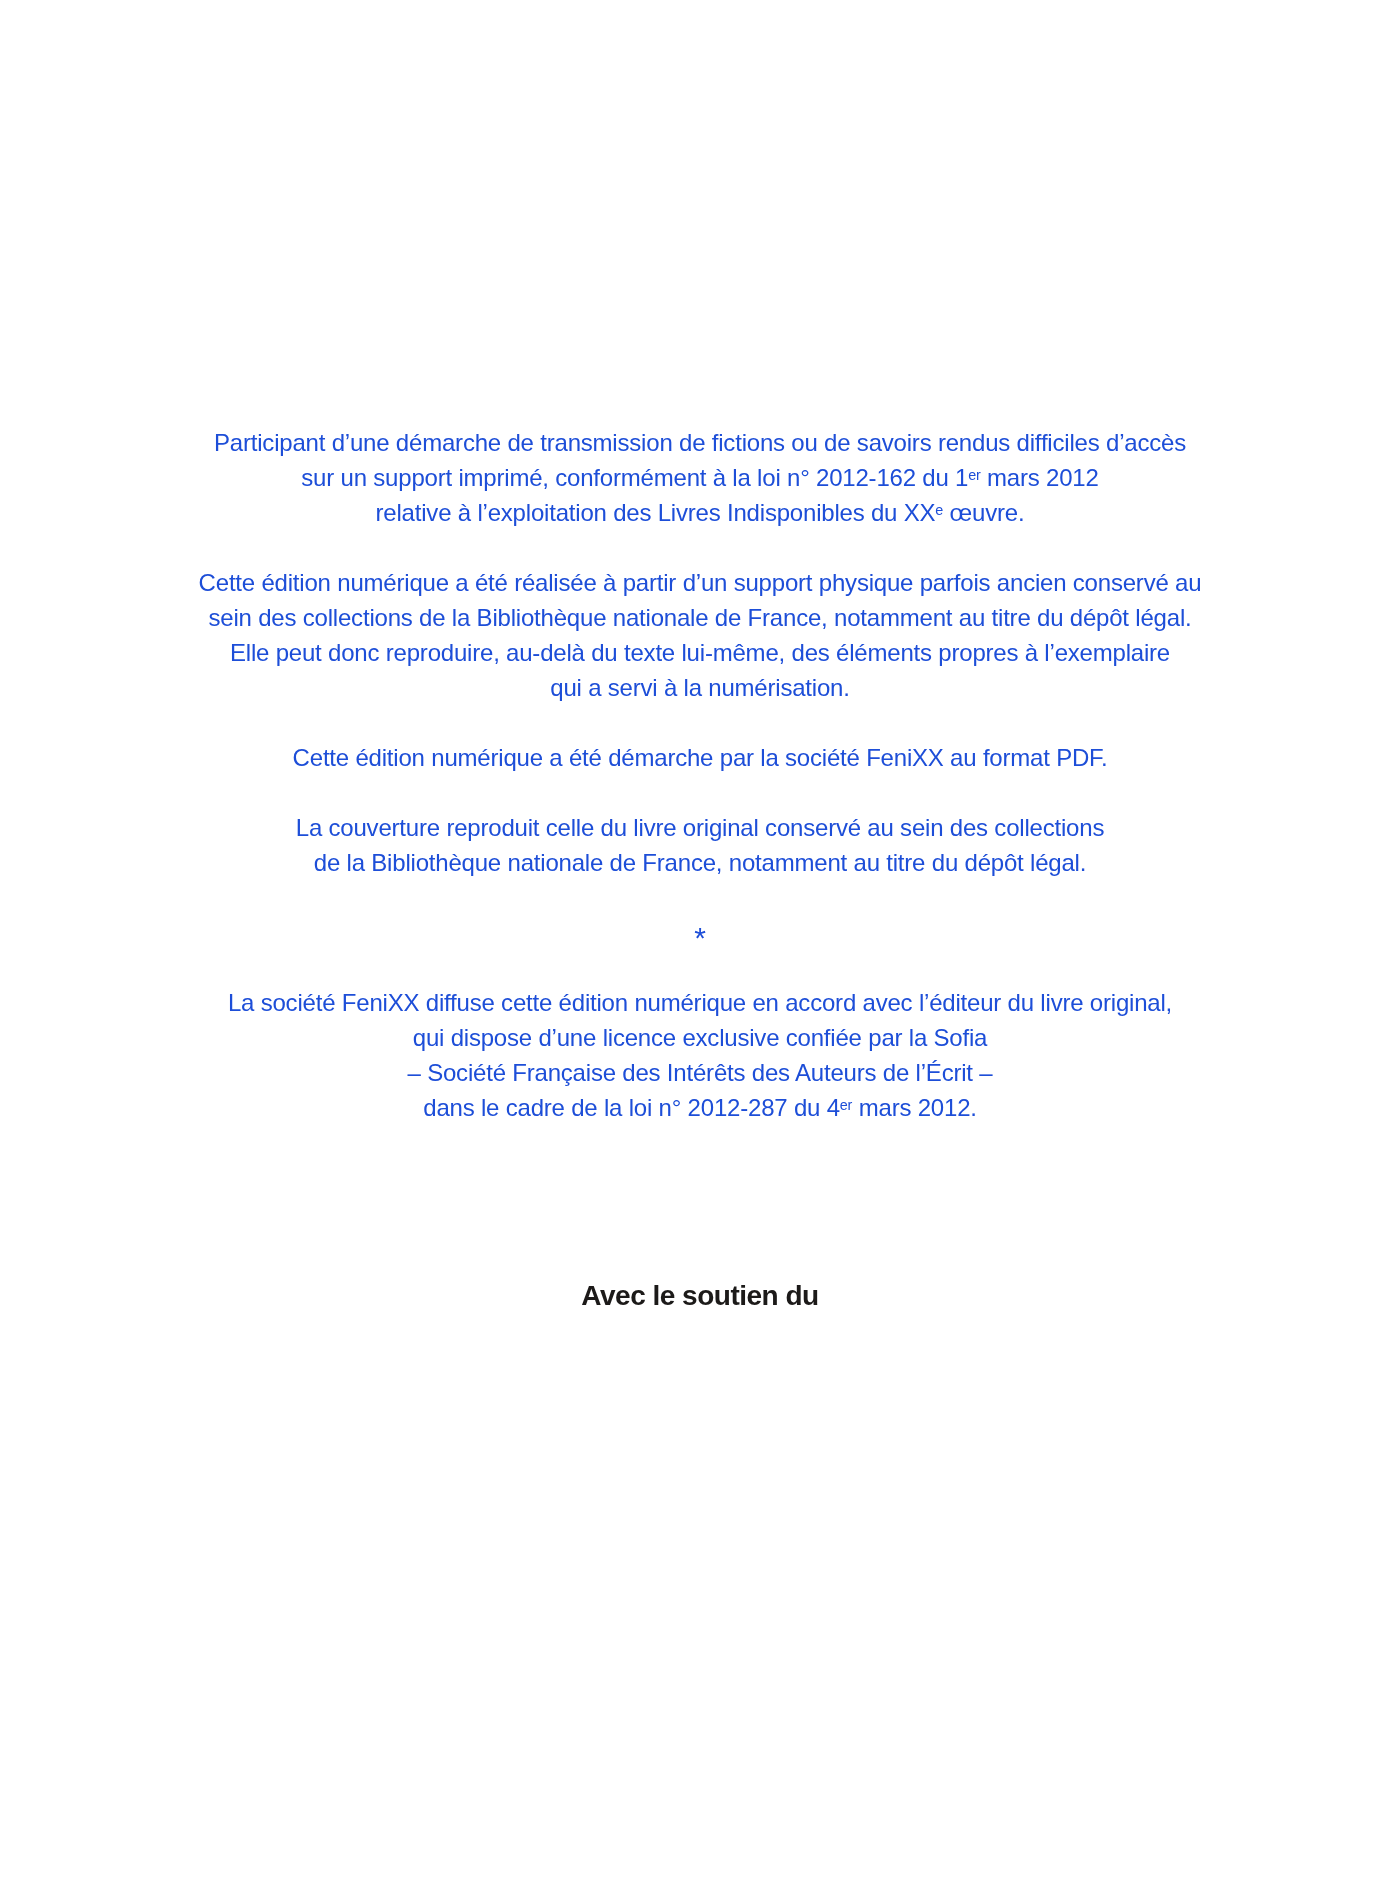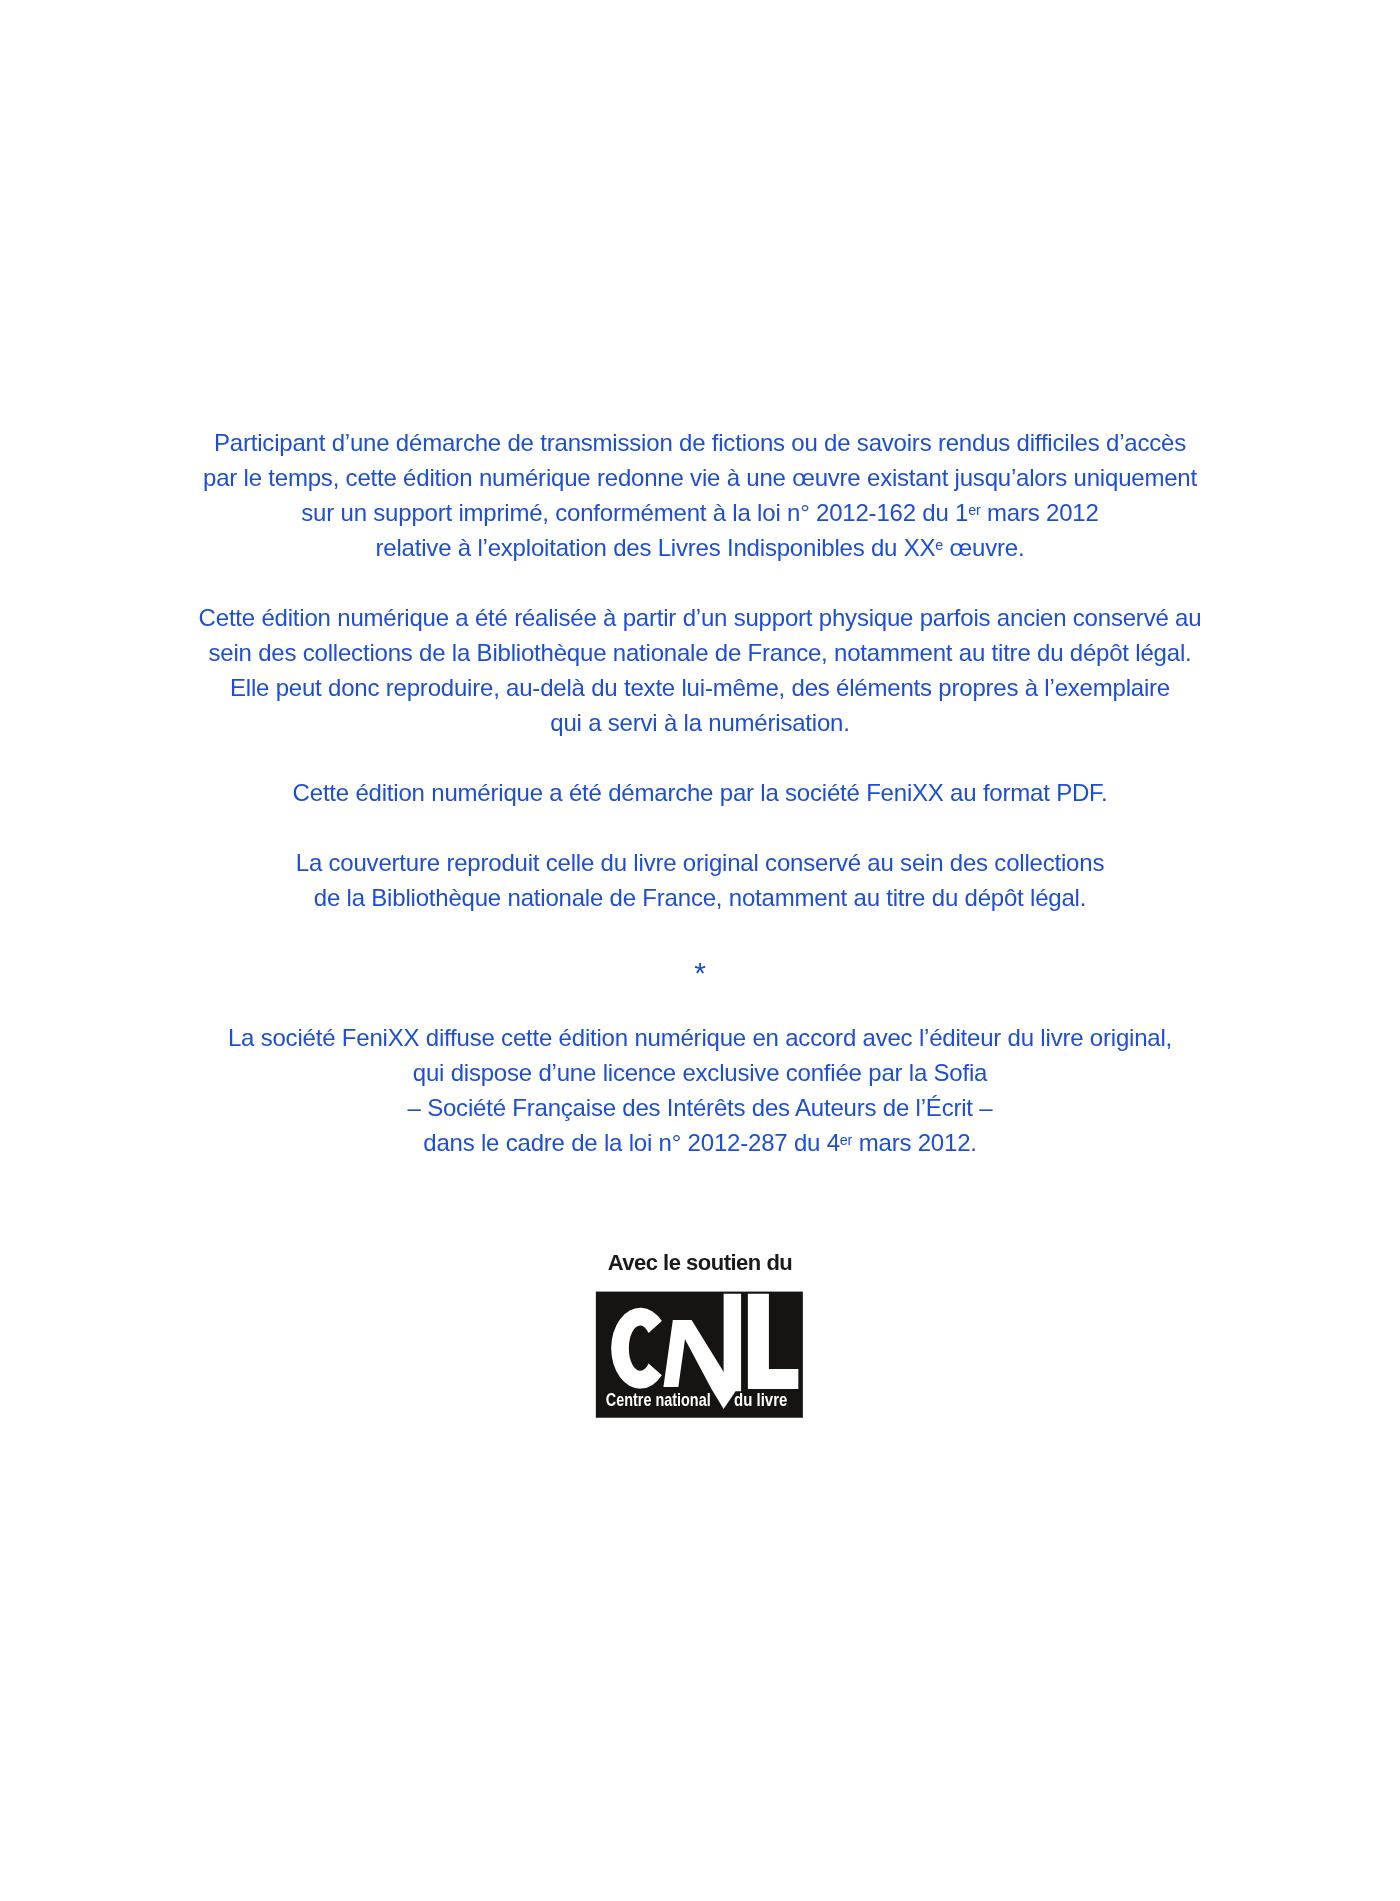--- a/index.html
+++ b/index.html
@@ -40,43 +40,43 @@
   .separator .line { font-size: 30px; position: relative; top: 5px; }
   .footer {
     position: absolute;
     top: 1248px;
     left: 0;
     right: 0;
     text-align: center;
   }
   .support-label {
     display: block;
-    font-size: 22px;
+    font-size: 28px;
     line-height: 29px;
     font-weight: bold;
     letter-spacing: -0.5px;
     color: #1c1a19;
+    margin-top: 33px;
   }
   .cnl-logo-wrap { margin-top: 12px; }
   .cnl-logo-wrap svg { display: inline-block; }
   .cnl-caption {
     font-family: "Liberation Sans", sans-serif;
     font-weight: bold;
     fill: #ffffff;
   }
 </style>
 </head>
 <body>
 
 <div class="page">
 
   <div class="colophon">
       <div class="paragraph">
         <div class="line"><span>Participant d’une démarche de transmission de fictions ou de savoirs rendus difficiles d’accès</span></div>
-        <div class="line"><span>par le temps, cette édition numérique redonne vie à une œuvre existant jusqu’alors uniquement</span></div>
         <div class="line"><span>sur un support imprimé, conformément à la loi n° 2012-162 du 1</span><sup>er</sup><span> mars 2012</span></div>
         <div class="line"><span>relative à l’exploitation des Livres Indisponibles du XX</span><sup>e</sup><span> œuvre.</span></div>
       </div>
       <div class="paragraph">
         <div class="line"><span>Cette édition numérique a été réalisée à partir d’un support physique parfois ancien conservé au</span></div>
         <div class="line"><span>sein des collections de la Bibliothèque nationale de France, notamment au titre du dépôt légal.</span></div>
         <div class="line"><span>Elle peut donc reproduire, au-delà du texte lui-même, des éléments propres à l’exemplaire</span></div>
         <div class="line"><span>qui a servi à la numérisation.</span></div>
       </div>
       <div class="paragraph">
@@ -93,31 +93,15 @@
         <div class="line"><span>La société FeniXX diffuse cette édition numérique en accord avec l’éditeur du livre original,</span></div>
         <div class="line"><span>qui dispose d’une licence exclusive confiée par la Sofia</span></div>
         <div class="line"><span>– Société Française des Intérêts des Auteurs de l’Écrit –</span></div>
         <div class="line"><span>dans le cadre de la loi n° 2012-287 du 4</span><sup>er</sup><span> mars 2012.</span></div>
       </div>
     </div>
 
   <div class="footer">
     <span class="support-label">Avec le soutien du</span>
 
-    <div class="cnl-logo-wrap">
-      <svg width="214" height="131" viewBox="0 0 660 405" xmlns="http://www.w3.org/2000/svg" aria-label="CNL Centre national du livre">
-        <rect x="8" y="8" width="640" height="390" fill="#161412"></rect>
-
-        <path d="M212,99 A90,125 0 1 0 212,267 L171,230 A35,70 0 1 1 171,136 Z" fill="#ffffff"></path>
-
-        <polygon points="246,96 292,96 263,303 217,303" fill="#ffffff"></polygon>
-        <polygon points="252,96 304,96 440,316 403,371 366,310" fill="#ffffff"></polygon>
-        <polygon points="403,15 457,15 457,316 403,316" fill="#ffffff"></polygon>
-
-        <polygon points="478,15 543,15 543,247 634,247 634,309 478,309" fill="#ffffff"></polygon>
-
-        <text class="cnl-caption" x="39" y="363" font-size="54" textLength="324" lengthAdjust="spacingAndGlyphs">Centre national</text>
-        <text class="cnl-caption" x="435" y="363" font-size="54" textLength="165" lengthAdjust="spacingAndGlyphs">du livre</text>
-      </svg>
-    </div>
   </div>
 
 </div>
 
 </body></html>

